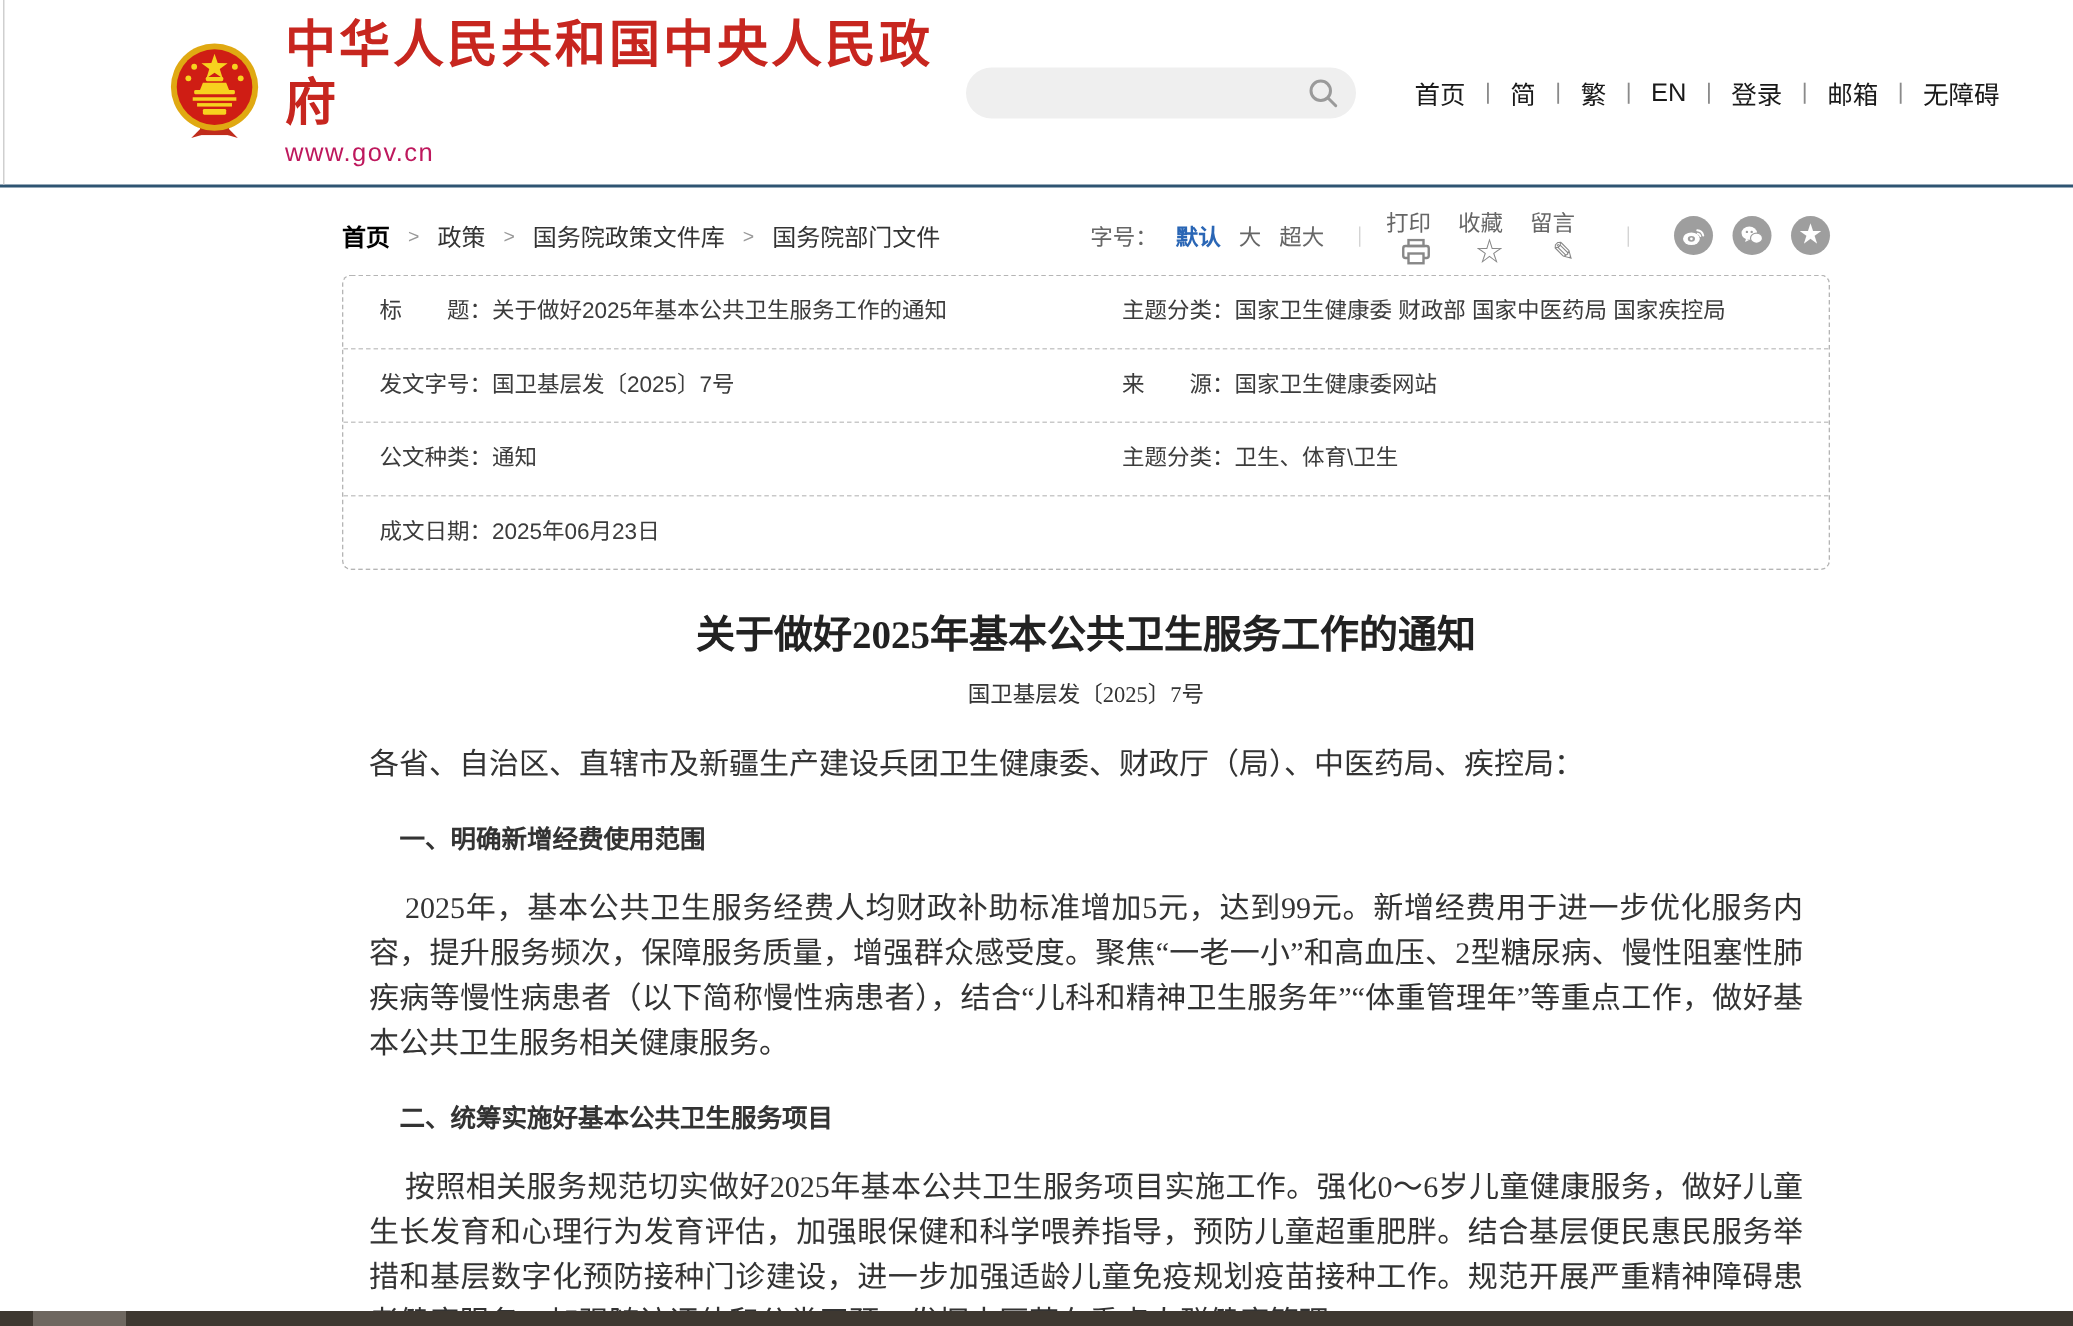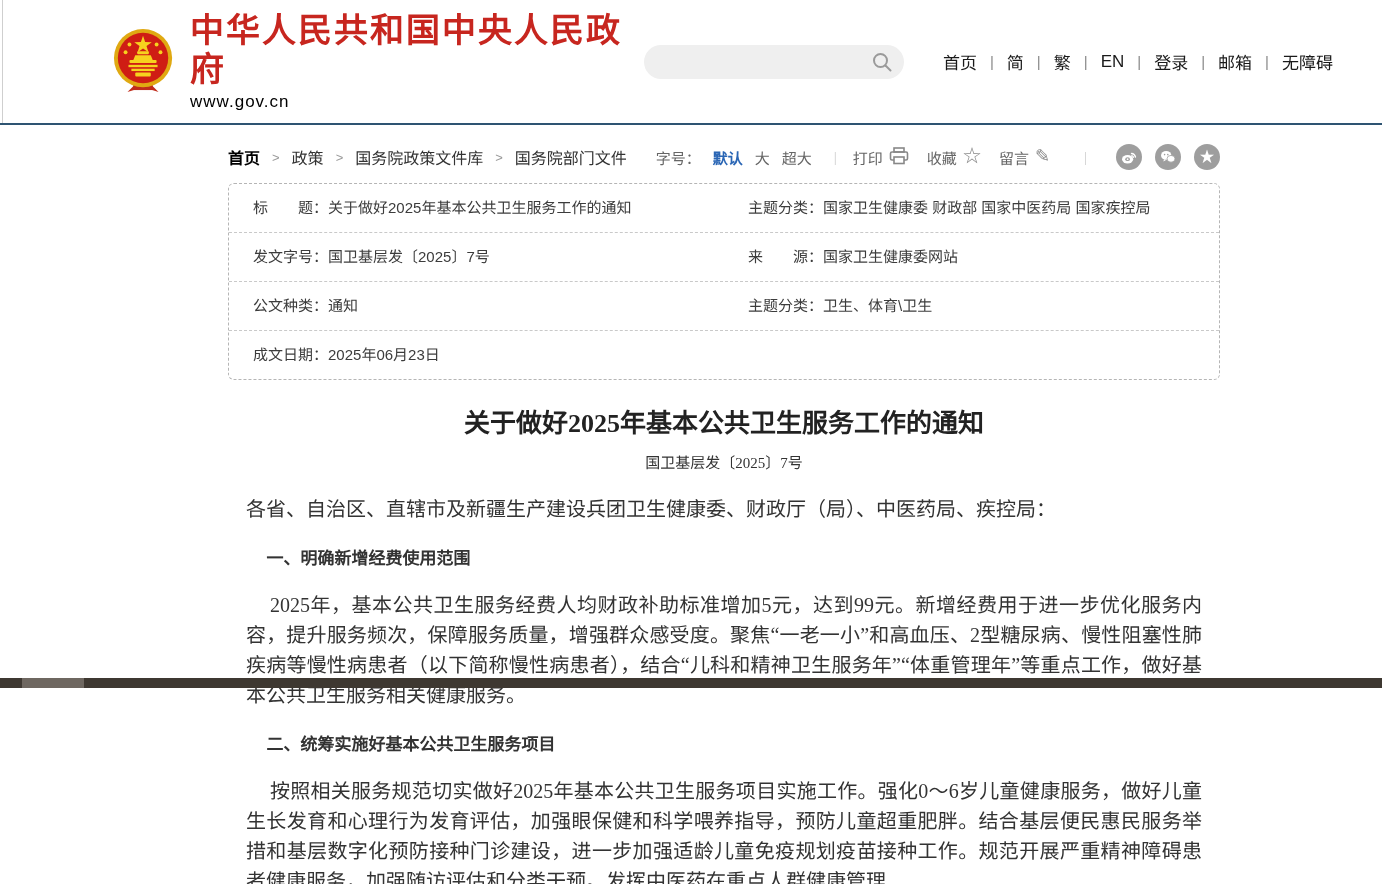--- a/index.html
+++ b/index.html
@@ -1,28 +1,28 @@
 <!DOCTYPE html>
 <html lang="zh-CN"><head>
 <meta charset="utf-8">
 <style>
   * { margin: 0; padding: 0; box-sizing: border-box; }
   html, body { width: 1382px; height: 884px; overflow: hidden; background: #fff;
     font-family: "Liberation Sans", sans-serif; color: #333; }
-  .page { position: relative; width: 1382px; height: 688px; background: #fff; }
+  .page { position: relative; width: 1382px; height: 884px; background: #fff; }
 
   
   .site-header { position: relative; height: 125px; display: flex; align-items: center;
     padding: 0 36px 0 112px; border-bottom: 2px solid #2e5472; background: #fff; }
   .left-edge-line { position: absolute; left: 2px; top: 0; width: 1px; height: 123px; background: #cfcfcf; }
   .brand { display: flex; align-items: center; cursor: pointer; }
   .emblem { width: 64px; height: 68px; display: inline-block; }
   .brand-text { margin-left: 16px; }
   .site-title { font-size: 34px; font-weight: bold; color: #c7261f; letter-spacing: 2px; line-height: 1.15; }
-  .site-url { font-size: 17px; color: #000000; margin-top: 3px; letter-spacing: 1px; }
+  .site-url { font-size: 17px; color: #be185d; margin-top: 3px; letter-spacing: 1px; }
   .header-right { margin-left: auto; display: flex; align-items: center; }
   .searchbox { position: relative; width: 260px; height: 34px; background: #efefef; border-radius: 17px; }
   .searchbox input { position: absolute; left: 16px; top: 0; width: 200px; height: 34px; border: none;
     background: transparent; outline: none; font-size: 15px; color: #333; }
   .search-icon { position: absolute; right: 12px; top: 7px; width: 20px; height: 20px; cursor: pointer; }
   .top-nav { display: flex; align-items: center; margin-left: 26px; font-size: 17px; color: #1a1a1a; }
   .top-nav .nav-item { padding: 0 13px; cursor: pointer; white-space: nowrap; }
   .top-nav .pipe { color: #8a8a8a; font-size: 15px; }
 
   
@@ -33,21 +33,21 @@
   .breadcrumb { display: flex; align-items: center; }
   .breadcrumb .crumb { color: #333; cursor: pointer; }
   .breadcrumb .crumb.first { font-weight: bold; color: #000; }
   .breadcrumb .crumb-sep { color: #999; font-size: 13px; margin: 0 12px; }
 
   .doc-toolbar { display: flex; align-items: center; font-size: 15px; color: #666; font-family: Liberation Serif, serif; }
   .fontsize-label { margin-right: 6px; }
   .fs-option { margin: 0 6px; cursor: pointer; color: #666; }
   .fs-option.active { color: #2a66b5; font-weight: bold; }
   .tb-pipe { color: #ccc; margin: 0 16px; }
-  .tb-group { display: flex; align-items: flex-start; margin-right: 18px; cursor: pointer; color: #666; }
+  .tb-group { display: flex; align-items: flex-end; margin-right: 18px; cursor: pointer; color: #666; flex-direction: column; }
   .tb-group .tb-ico { margin-left: 6px; font-size: 18px; color: #888; line-height: 1; }
   .printer-svg { width: 20px; height: 18px; margin-left: 6px; }
   .share-icons { display: flex; align-items: center; }
   .share-circle { width: 26px; height: 26px; border-radius: 50%; background: #9e9e9e; margin-left: 13px;
     display: flex; align-items: center; justify-content: center; cursor: pointer; }
   .share-circle svg { width: 16px; height: 16px; }
   .share-circle .star-glyph { color: #fff; font-size: 15px; line-height: 1; }
 
   
   .meta-box { margin-top: 12px; border: 1px dashed #b5b5b5; border-radius: 6px; background: #fff; }

